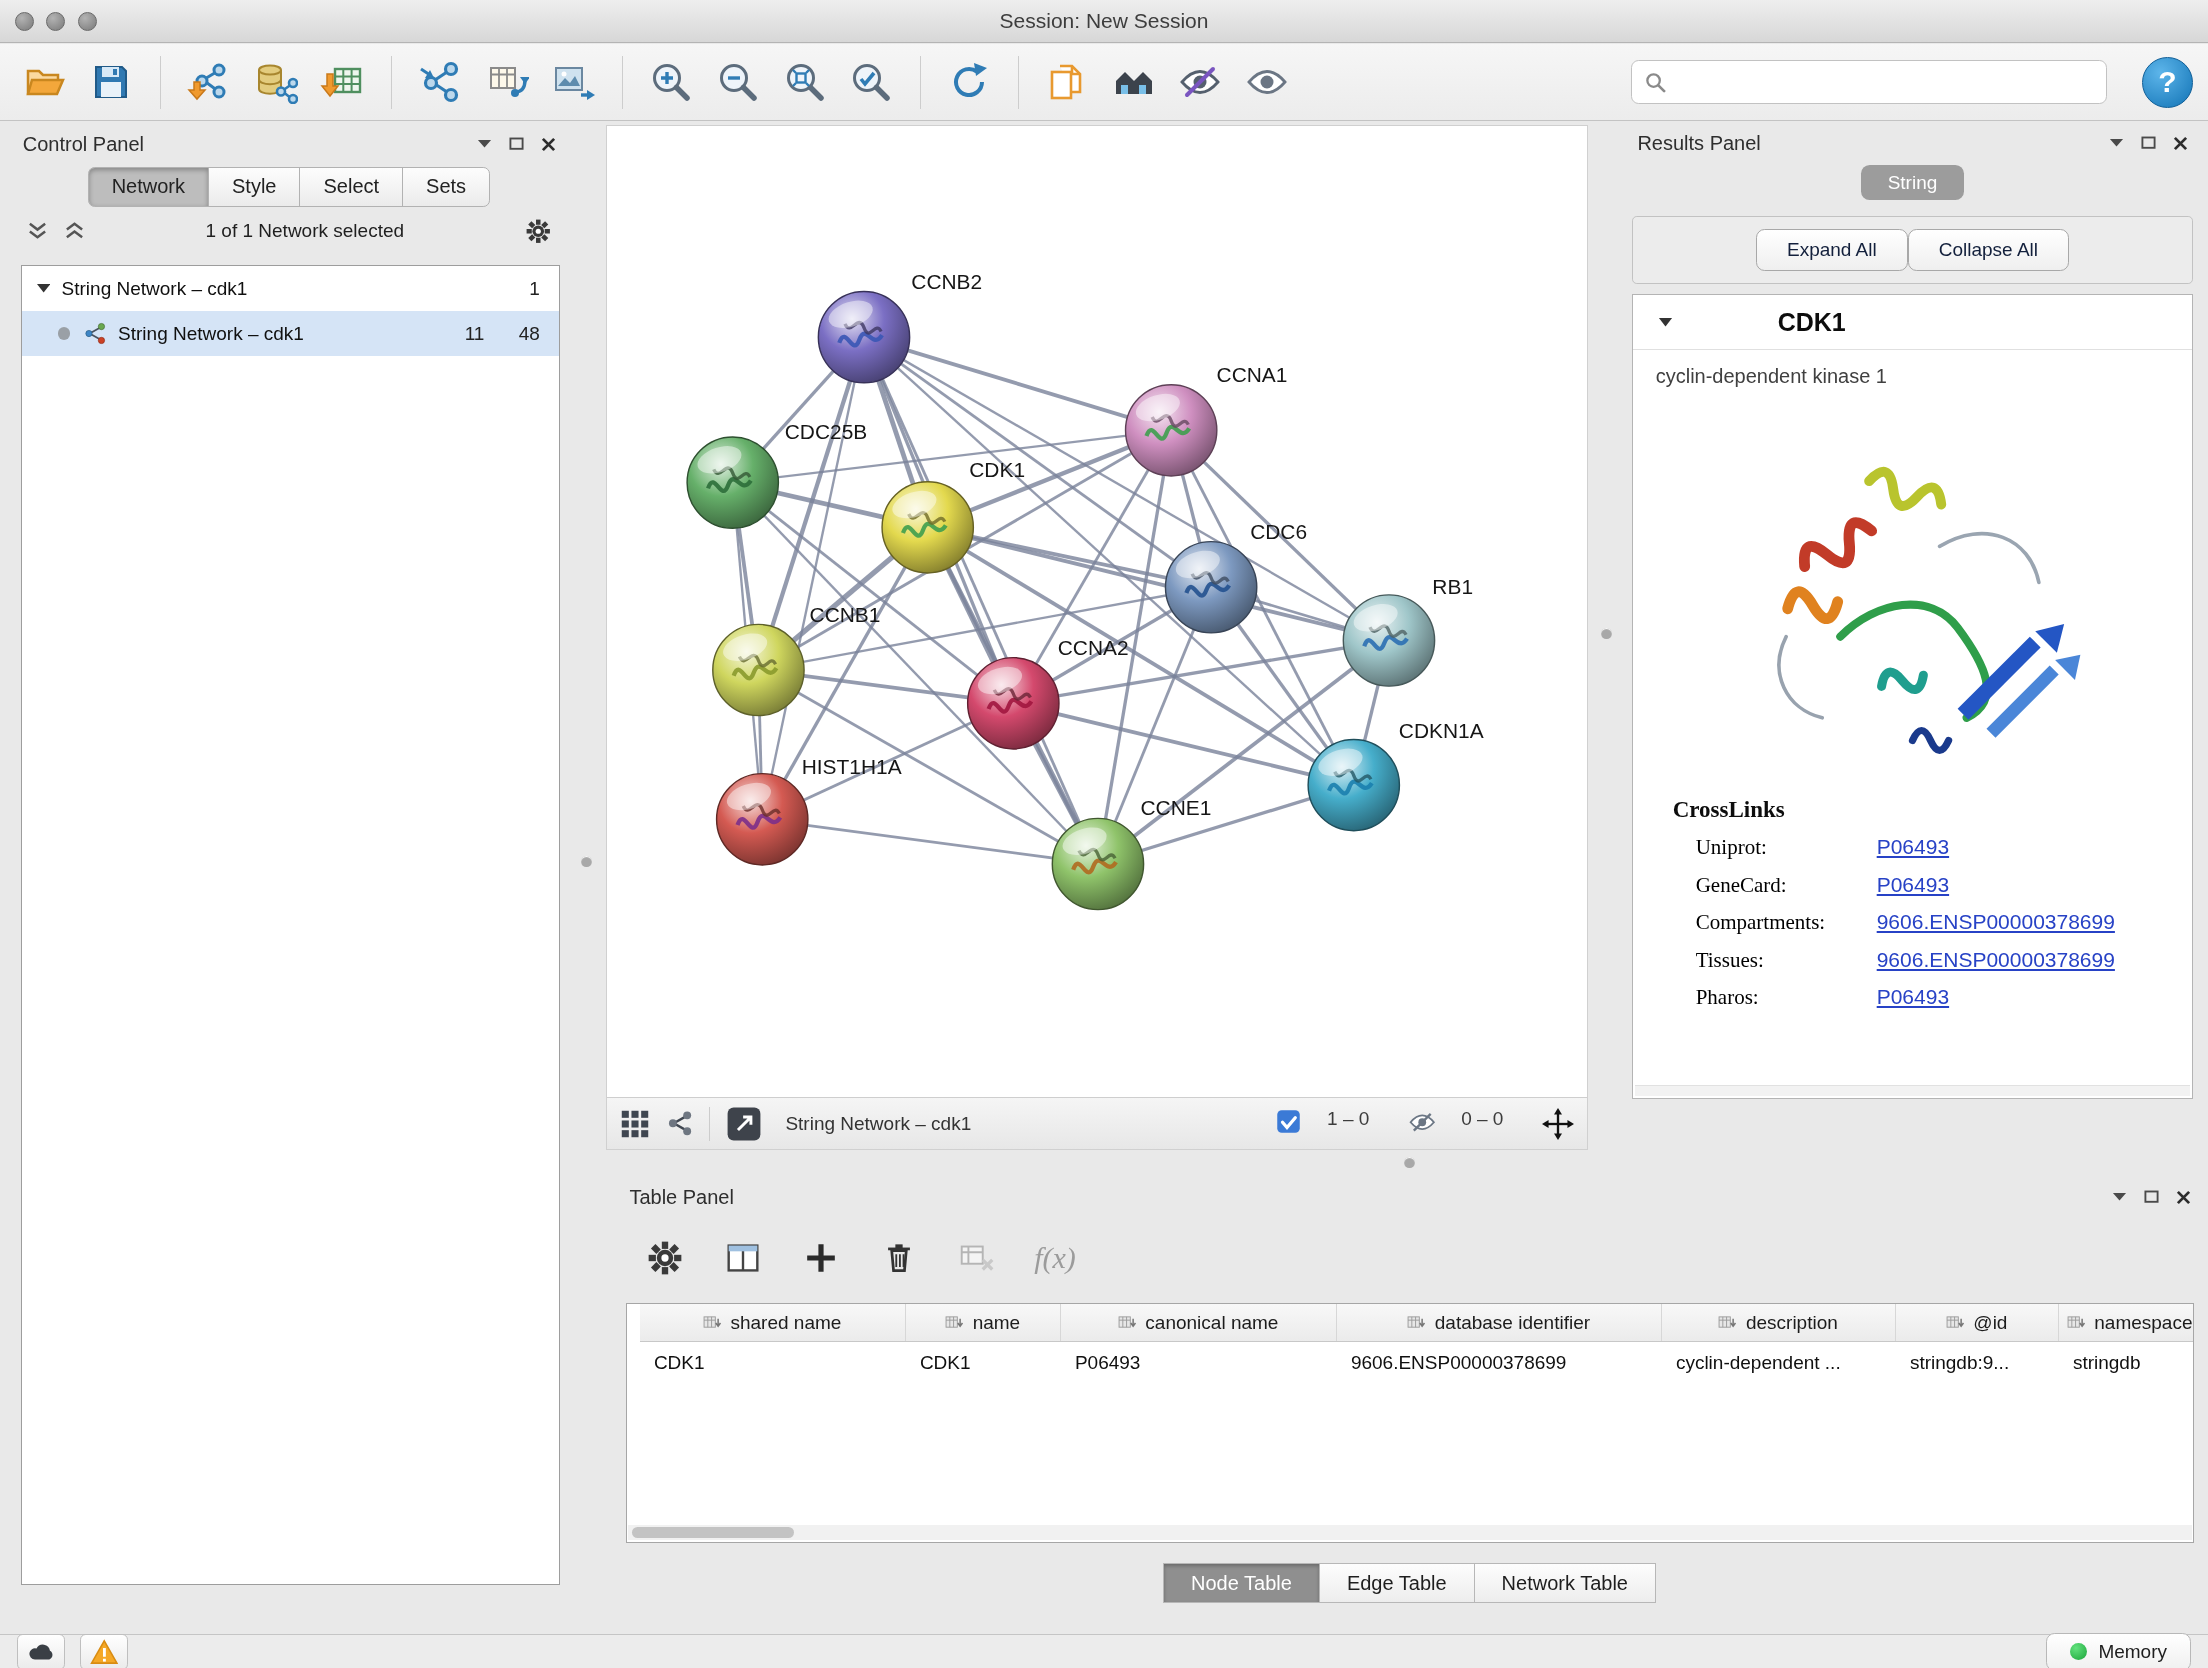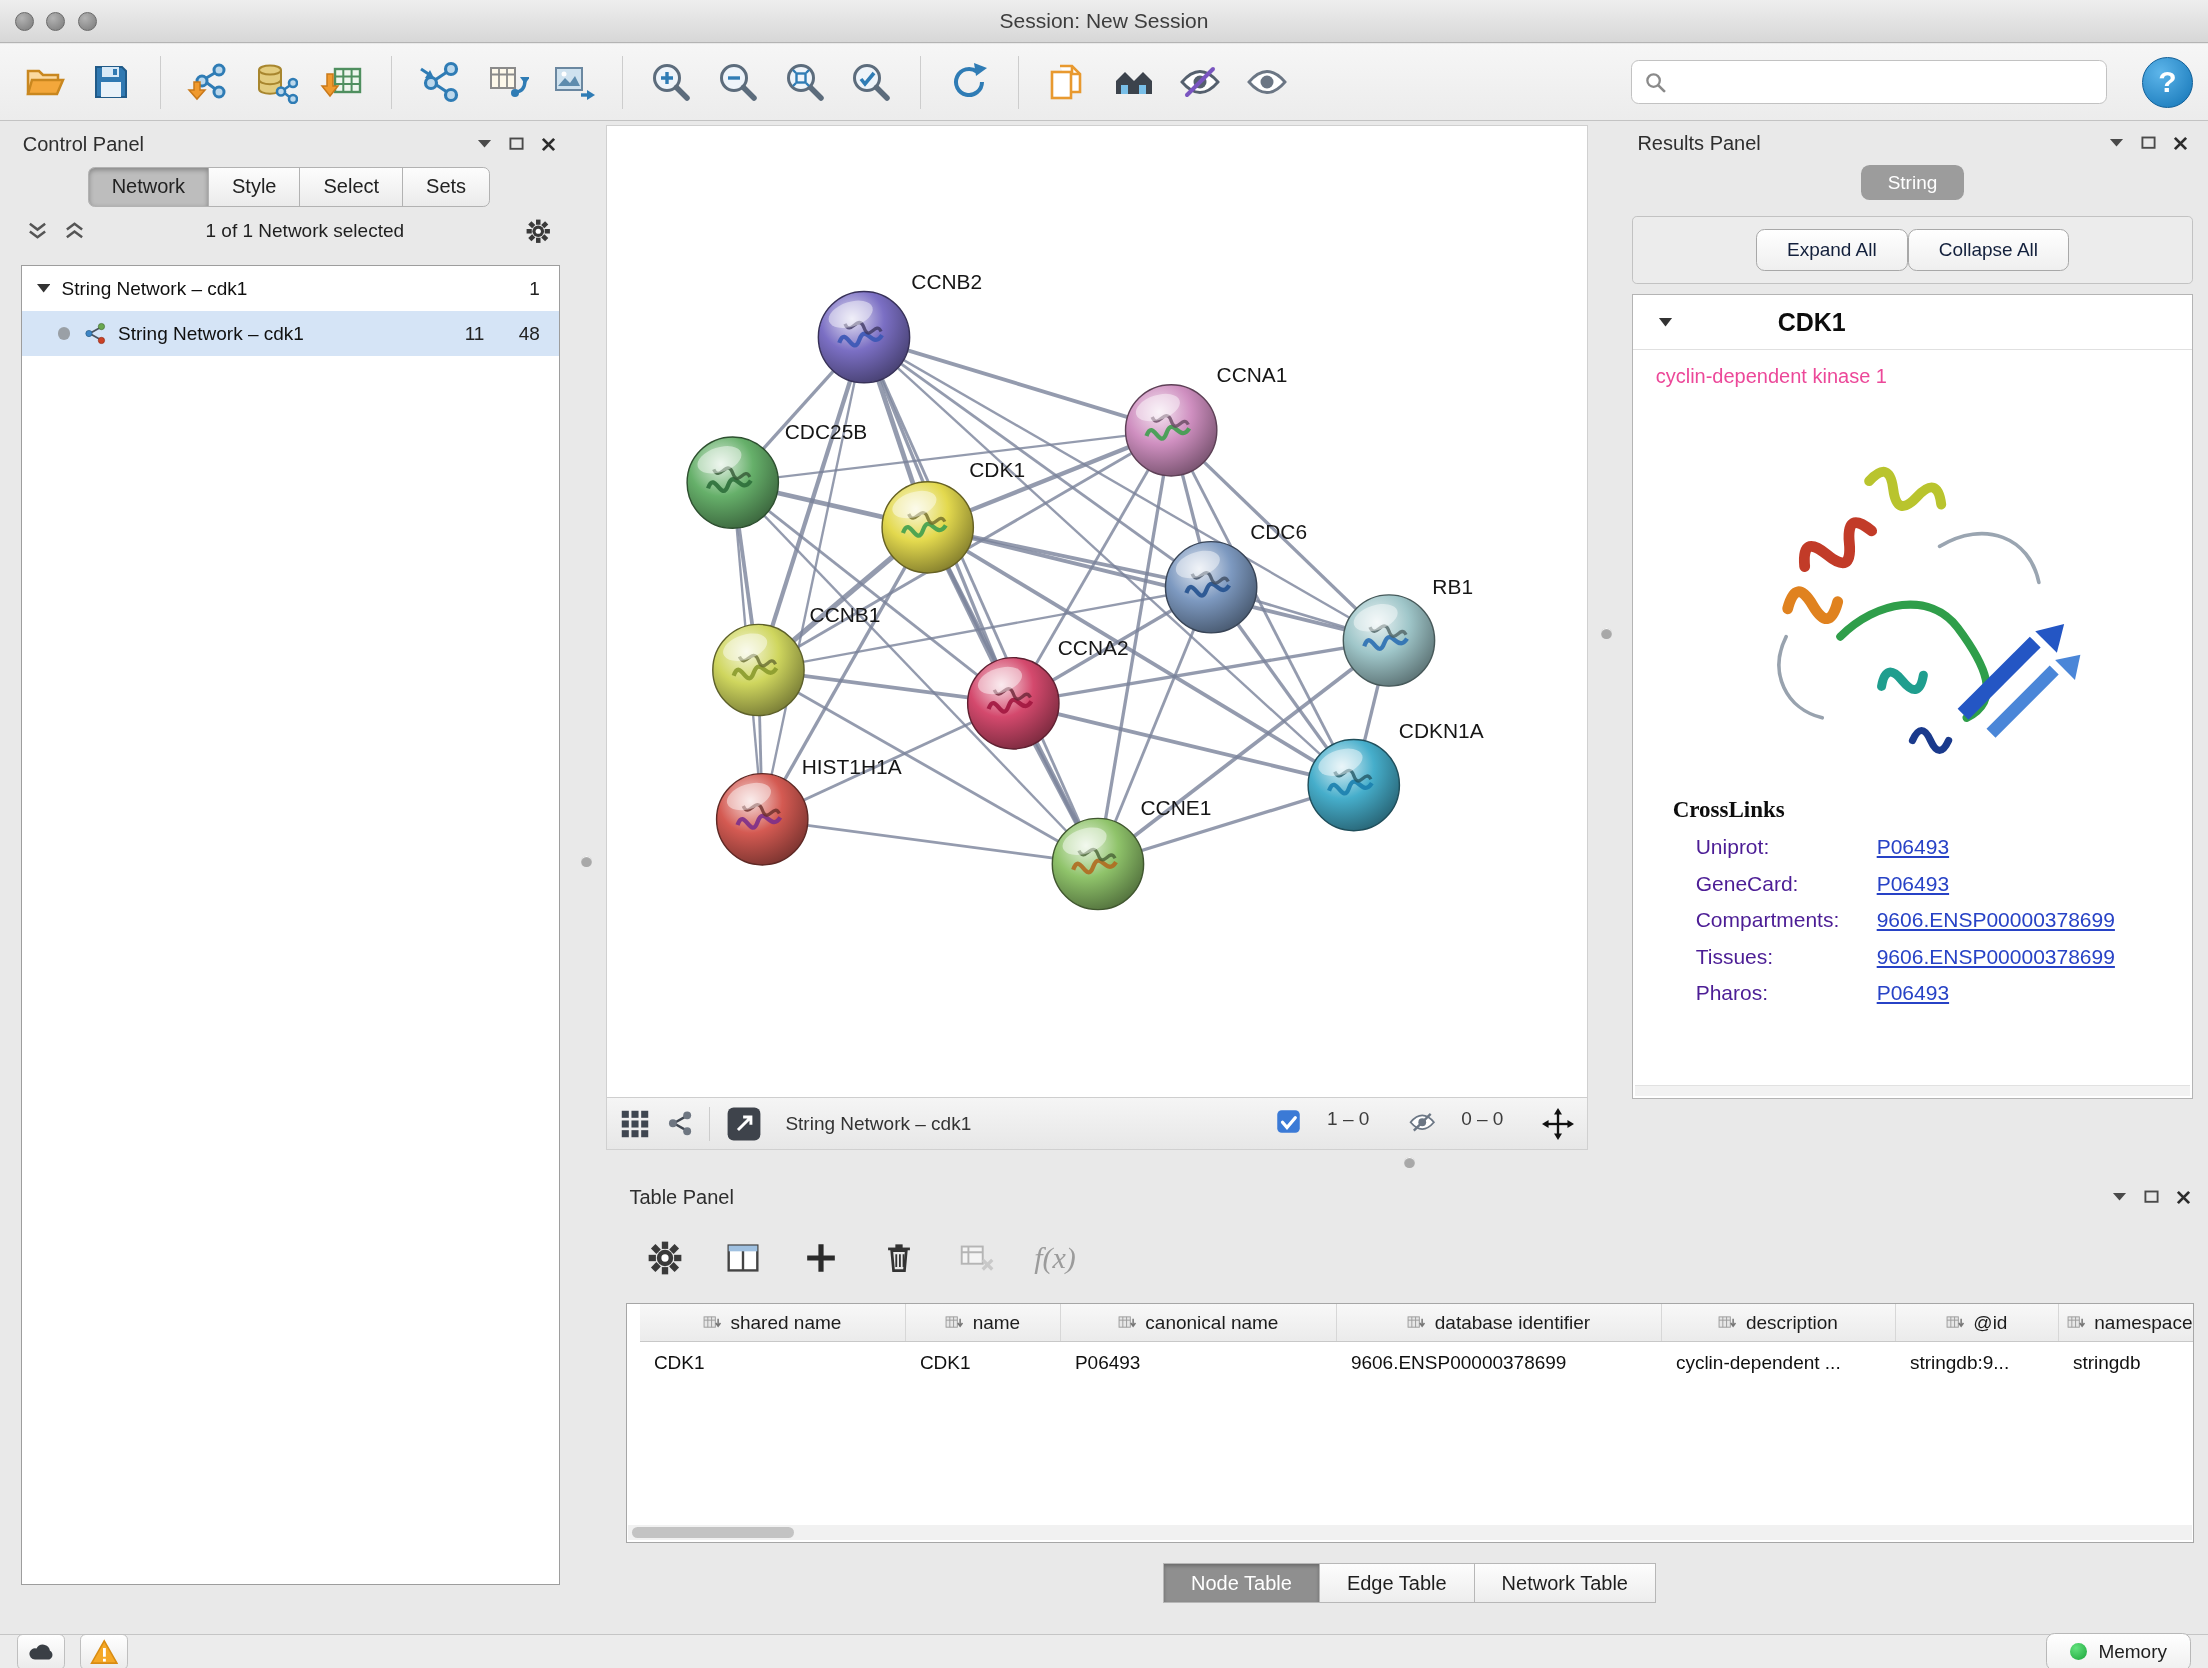--- a/index.html
+++ b/index.html
@@ -52,25 +52,25 @@
 
   
   .results-panel{position:absolute;left:1626px;top:125px;width:573px;height:1025px;}
   .rp-tabwrap{position:absolute;top:40px;left:0;right:0;text-align:center;}
   .rp-tab{display:inline-block;padding:6.7px 27px;background:#9c9c9c;color:#fff;border-radius:8.6px;font-size:19px;}
   .rp-buttonbar{position:absolute;top:91px;left:5.7px;right:5.7px;height:68px;border:1px solid #c2c2c2;border-radius:4.8px;background:#ececec;display:flex;align-items:center;justify-content:center;}
   .rp-btn{padding:8.6px 30px;font-size:19px;color:#13203c;background:linear-gradient(#ffffff,#efefef);border:1px solid #a8a8a8;border-radius:8.6px;}
   .rp-box{position:absolute;top:169px;left:5.7px;right:5.7px;height:805px;border:1px solid #b4b4b4;background:#fff;overflow:hidden;}
   .rp-entry-head{height:55px;display:flex;align-items:center;border-bottom:1px solid #e0e0e0;padding:0 25px;gap:0;}
   .rp-gene{font-size:25px;font-weight:bold;color:#0d0d0d;margin-left:105px;}
-  .rp-desc{font-size:20px;color:#ec4899;padding:15px 23px 0;}
+  .rp-desc{font-size:20px;color:#404040;padding:15px 23px 0;}
   .rp-protein{display:block;margin:23px auto 0;}
   .rp-cross-head{font-family:"Liberation Serif","DejaVu Serif",serif;font-size:23px;font-weight:bold;color:#0d0d0d;padding:25px 0 0 40px;}
   .rp-row{display:flex;padding:12.4px 0 0 63px;font-family:"Liberation Serif","DejaVu Serif",serif;font-size:21px;}
-  .rp-row .lbl{width:181px;color:#4c1d95;}
+  .rp-row .lbl{width:181px;color:#000000;font-family:Liberation Serif, serif;}
   .rp-row .lnk{color:#2742c6;text-decoration:underline;}
   .rp-scroll{position:absolute;left:1.9px;right:1.9px;bottom:1.9px;height:11.4px;background:#f2f2f2;border-top:1px solid #e1e1e1;}
 
   
   .table-panel{position:absolute;left:618px;top:1179px;width:1584px;height:430px;}
   .tp-toolbar{display:flex;align-items:center;gap:30px;padding:11.4px 0 0 23px;height:74px;}
   .tp-tool{width:48px;height:48px;display:flex;align-items:center;justify-content:center;}
   .fx{font-family:"Liberation Serif","DejaVu Serif",serif;font-style:italic;font-size:30px;color:#9b9b9b;}
   .tp-box{position:absolute;left:7.6px;right:7.6px;top:124px;height:240px;background:#fff;border:1px solid #a6a6a6;overflow:hidden;padding-left:13px;}
   .thead{display:flex;height:38px;background:linear-gradient(#f8f8f8,#ebebeb);border-bottom:1px solid #c8c8c8;}

